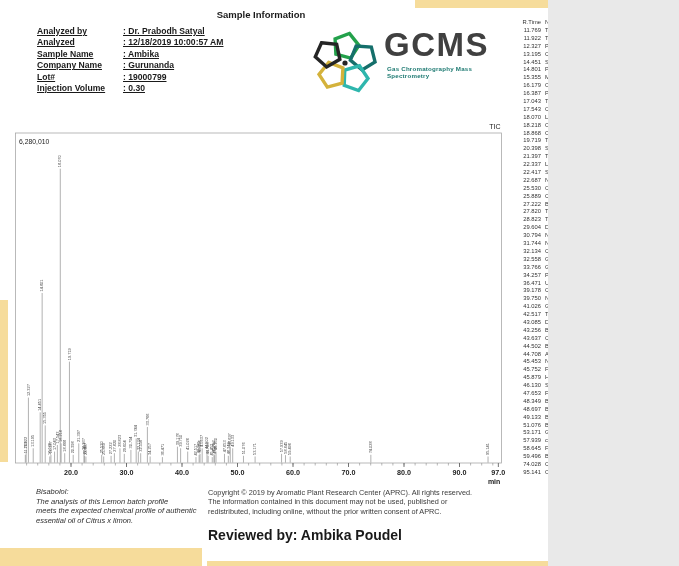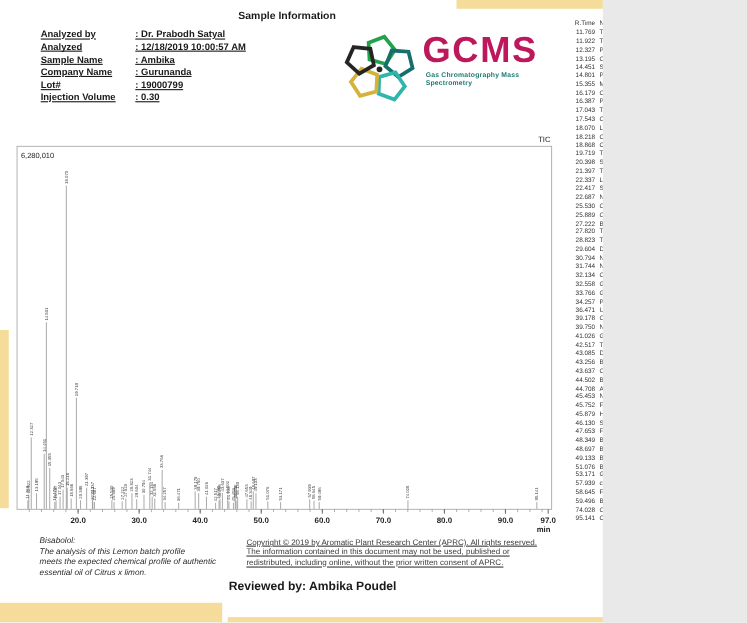--- a/index.html
+++ b/index.html
@@ -23,22 +23,22 @@
   #peak-head{position:absolute;left:0;top:9px;font-size:5.8px;color:#333;display:flex;}
   #peak-list{position:absolute;left:0;top:17px;}
   .peak-row{display:flex;font-size:5.8px;line-height:7.9px;height:7.9px;color:#333;white-space:nowrap;}
   .peak-row .rt,#peak-head .rt{width:24px;text-align:right;}
   .peak-row .nm,#peak-head .nm{margin-left:4px;}
   
   #chart{position:absolute;left:14px;top:121px;}
   
   #comments{position:absolute;left:36px;top:487px;font-size:7.5px;font-style:italic;
             line-height:9.6px;color:#2e2e2e;}
-  #copyright{position:absolute;left:224px;top:488px;font-size:7.3px;line-height:9.4px;color:#3a3a3a;text-decoration:underline;}
-  #reviewed{position:absolute;left:208px;top:527px;font-size:11px;font-weight:bold;}
+  #copyright{position:absolute;left:208px;top:488px;font-size:7.3px;line-height:9.4px;color:#3a3a3a;}
+  #reviewed{position:absolute;left:208px;top:527px;font-size:14px;font-weight:bold;}
   #brand{position:absolute;left:594px;top:497px;width:84px;font-family:"Liberation Serif",serif;
          font-style:italic;font-weight:bold;transform:rotate(-2deg);}
   #brand-line1{margin-left:16px;font-size:21px;line-height:20px;}
   #brand-line2{margin-left:0px;font-size:22px;line-height:21px;margin-top:-1px;}
   #brand .reg{font-size:6px;vertical-align:super;}
 </style>
 </head>
 <body>
 
 <div id="page">
@@ -82,21 +82,21 @@
     <svg width="72" height="70" viewBox="0 0 72 70">
       <g fill="none" stroke-width="3.4">
         <polygon points="0,-13 12.36,-4.02 7.64,10.52 -7.64,10.52 -12.36,-4.02" transform="translate(36,19) rotate(15)" stroke="#23A14B"></polygon>
         <polygon points="0,-13 12.36,-4.02 7.64,10.52 -7.64,10.52 -12.36,-4.02" transform="translate(53,30) rotate(40)" stroke="#156F6B"></polygon>
         <polygon points="0,-13 12.36,-4.02 7.64,10.52 -7.64,10.52 -12.36,-4.02" transform="translate(45,51) rotate(20)" stroke="#2EB6AD"></polygon>
         <polygon points="0,-13 12.36,-4.02 7.64,10.52 -7.64,10.52 -12.36,-4.02" transform="translate(22,48) rotate(-15)" stroke="#D4B23B"></polygon>
         <polygon points="0,-13 12.36,-4.02 7.64,10.52 -7.64,10.52 -12.36,-4.02" transform="translate(18,27) rotate(-30)" stroke="#252525"></polygon>
       </g>
       <circle cx="35" cy="36" r="2.6" fill="#252525"></circle>
     </svg>
-    <div id="gcms-text" style="color: #be185d;">GCMS</div>
+    <div id="gcms-text" style="color: #404040;">GCMS</div>
     <div id="gcms-sub" style="color: rgb(30, 122, 114);">Gas Chromatography Mass Spectrometry</div>
   </div>
 
   <div id="peak-report">
     <div id="peak-title">Peak Report TIC</div>
     <div id="peak-head">
       <span class="rt">R.Time</span>
       <span class="nm">Name</span>
     </div>
     <div id="peak-list">

